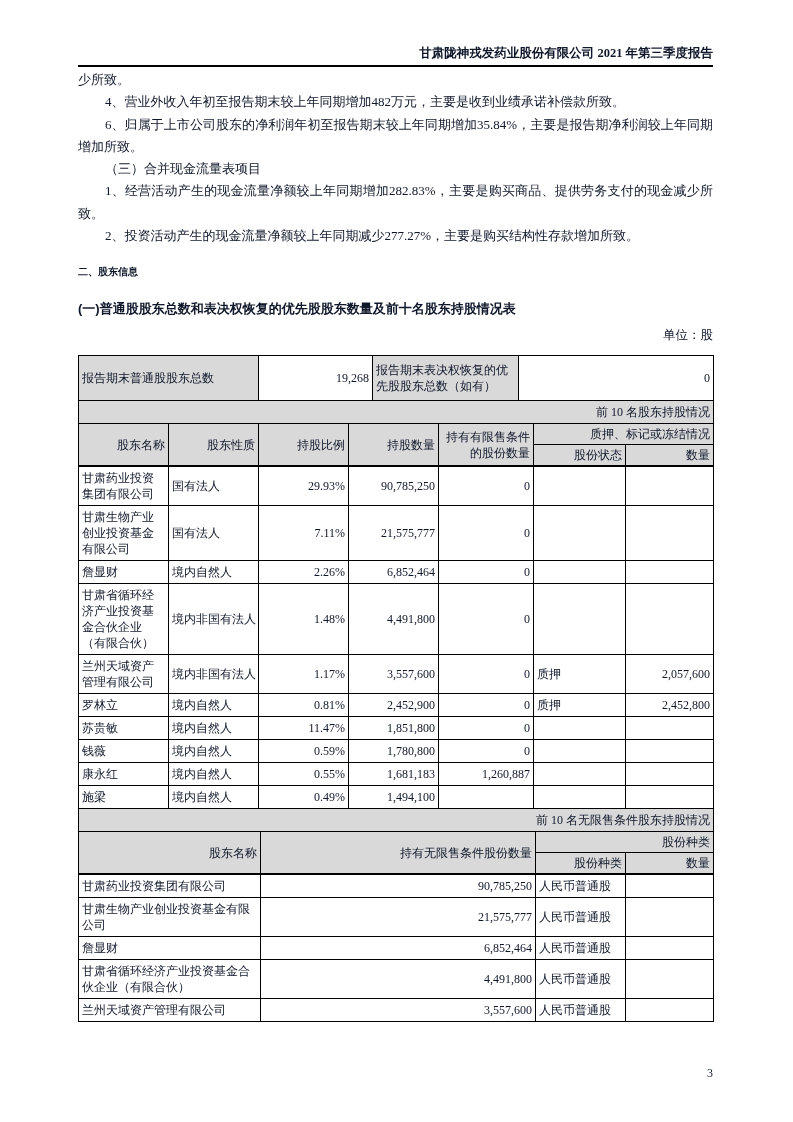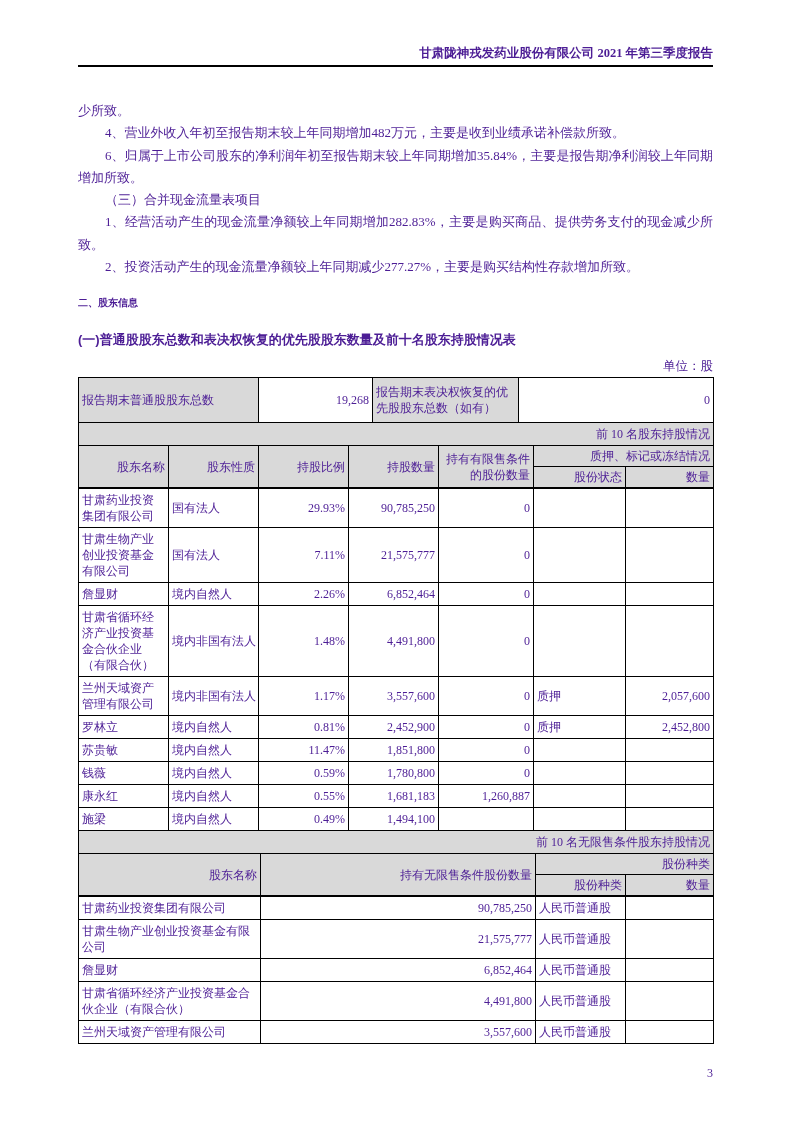--- a/index.html
+++ b/index.html
@@ -1,36 +1,36 @@
 <!DOCTYPE html>
 <html><head>
 <meta charset="utf-8">
 <style>
   html,body { margin:0; padding:0; background:#888; }
   .page {
     width:793px; height:1122px; background:#ffffff; position:relative;
     box-sizing:border-box; padding:46px 80px 0 78px;
-    font-family:"Liberation Serif","DejaVu Serif",serif; color:#4c1d95;
+    font-family:"Liberation Serif","DejaVu Serif",serif; color:#0f172a;
   }
   .doc-header {
     font-size:12.5px; font-weight:bold; text-align:right;
     line-height:15px; padding-bottom:4px; border-bottom:2px solid #000;
   }
-  .body-text { margin-top:33px; }
+  .body-text { margin-top:2px; }
   .body-text p { margin:0; font-size:13px; line-height:22.3px; text-align:justify; }
   .body-text p.indent { text-indent:27px; }
   .h2 {
     font-family:"Liberation Sans","DejaVu Sans",sans-serif;
     font-weight:bold; font-size:10px; margin-top:15px; line-height:20px;
   }
   .h3 {
     font-family:"Liberation Sans","DejaVu Sans",sans-serif;
     font-weight:bold; font-size:13px; margin-top:18px; line-height:18px;
   }
-  .unit-label { text-align:right; font-size:12.5px; margin-top:10px; margin-bottom:3px; line-height:15px; }
+  .unit-label { text-align:right; font-size:12.5px; margin-top:10px; margin-bottom:12px; line-height:15px; }
 
   table.tbl {
     border-collapse:collapse; width:635px; table-layout:fixed;
     font-size:12px;
   }
   table.tbl + table.tbl { margin-top:-1px; }
   .tbl td {
     border:1px solid #000; padding:2px 3px; line-height:16px;
     vertical-align:middle; word-break:break-all; overflow:hidden;
   }

